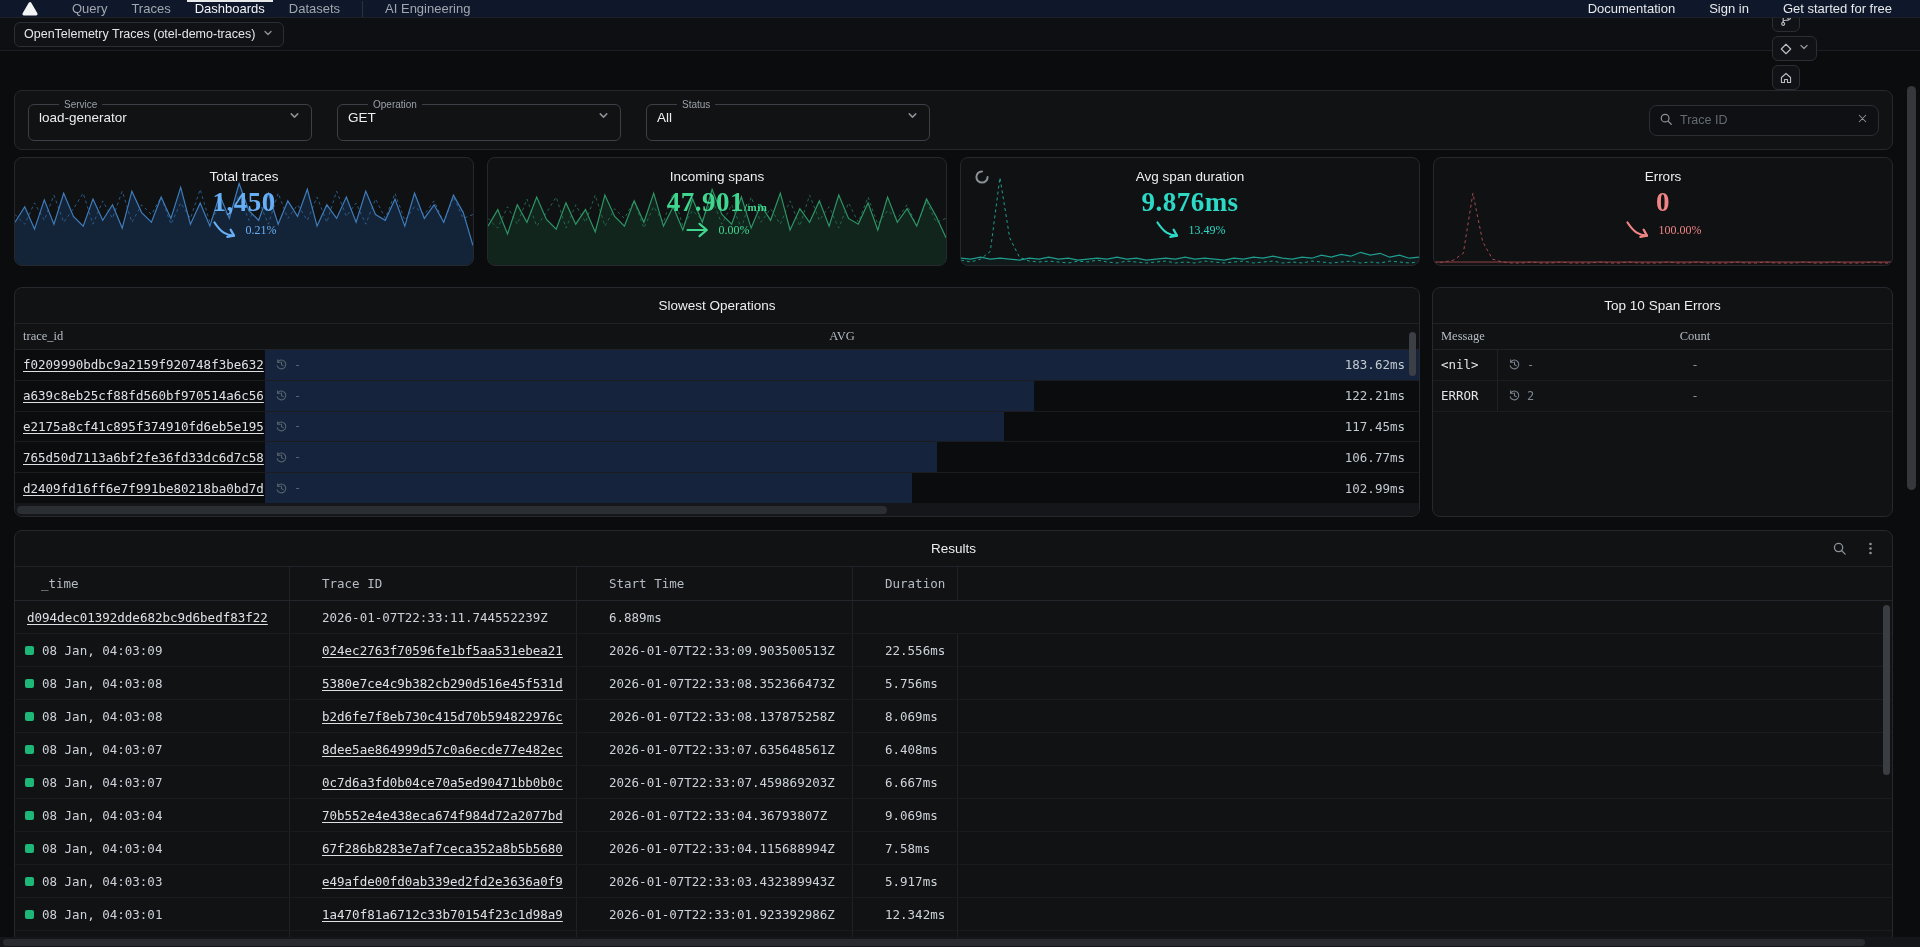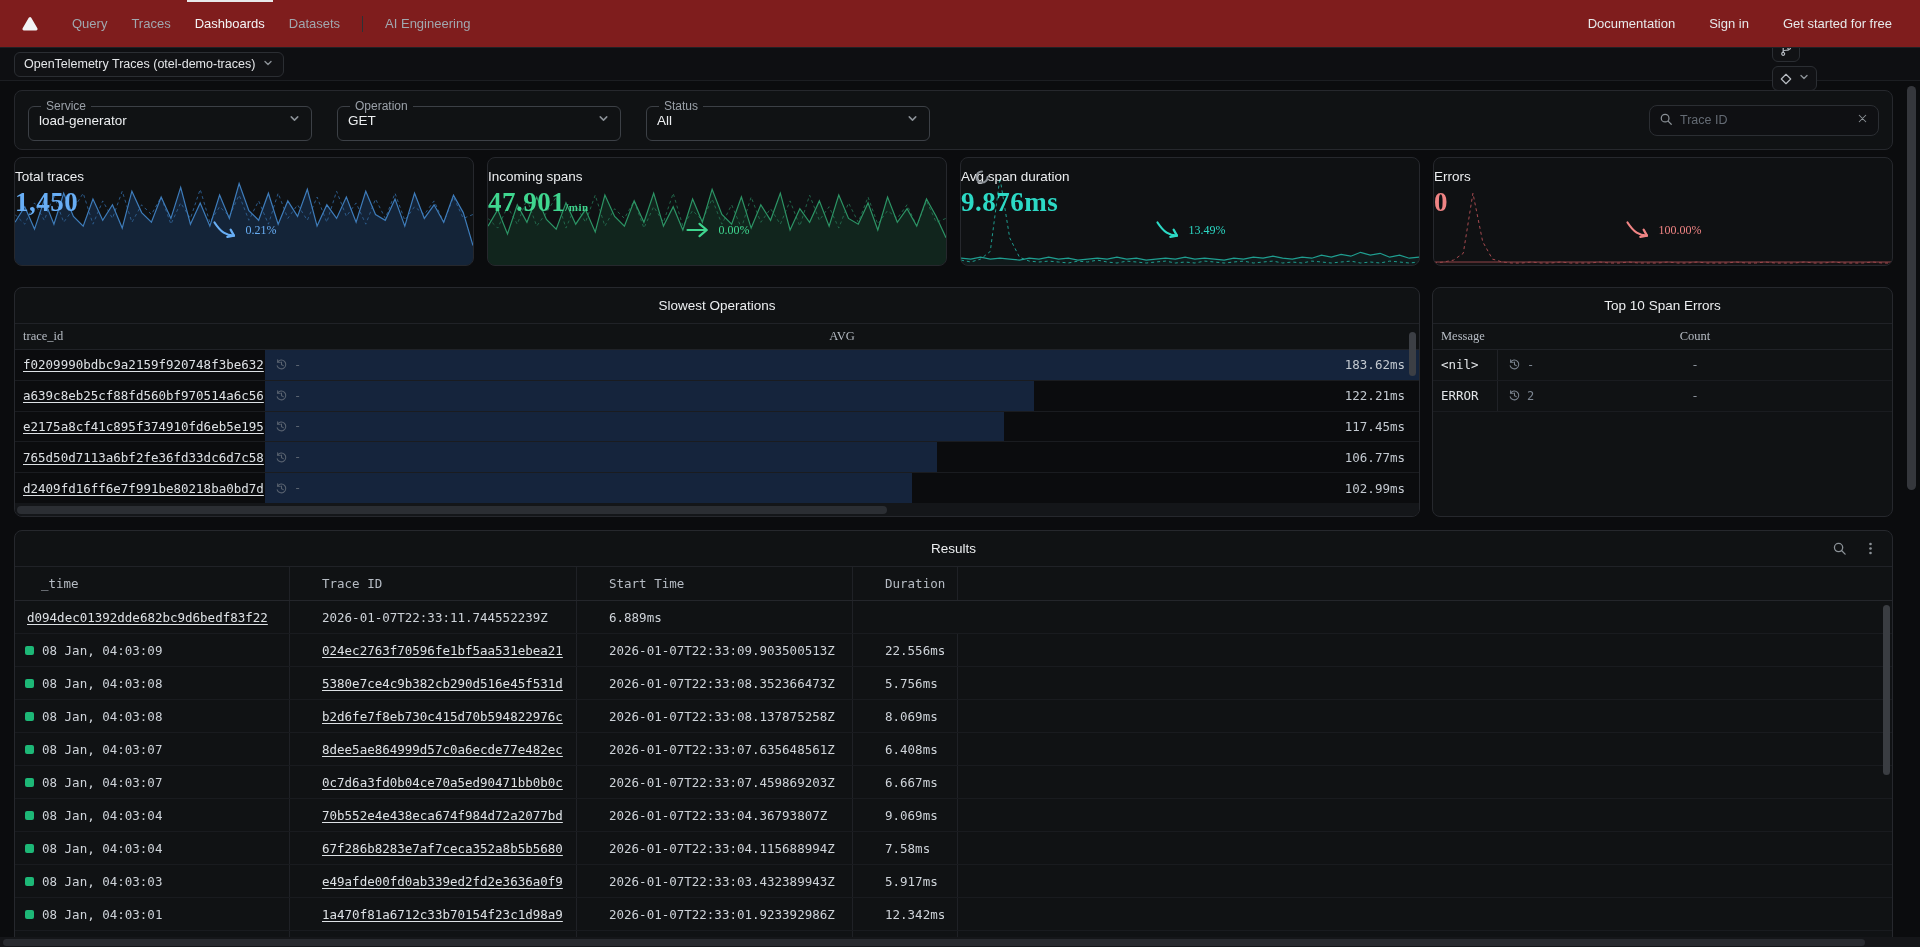--- a/index.html
+++ b/index.html
@@ -8,21 +8,21 @@
     background:#0b0c0e;
     font-family:"Liberation Sans", sans-serif;
     color:#e5e7eb;
     position:relative;
     font-size:13px;
   }
   .mono { font-family:Liberation Serif, serif; }
 
   
   .navbar{
-    height:48px; background:#7f1d1d; border-bottom:1px solid #1f2125;
+    height:18px; background:#0f172a; border-bottom:1px solid #1f2125;
     display:flex; align-items:center; padding:0 28px 0 22px; position:relative; z-index:5;
   }
   .logo{ width:16px; height:16px; margin-right:22px; display:flex; align-items:center; }
   .nav-menu{ display:flex; align-items:center; height:100%; }
   .nav-item{
     height:100%; display:flex; align-items:center; padding:0 12px;
     color:#a1a7ae; font-size:13px; cursor:pointer; position:relative;
   }
   .nav-item.active{ color:#f3f4f6; }
   .nav-item.active::before{
@@ -54,41 +54,41 @@
 
   
   .filter-panel{
     margin-top:24px; height:60px; background:#101214; border:1px solid #26282d; border-radius:8px;
     display:flex; align-items:center; padding:0 13px; gap:25px;
   }
   fieldset.filter{
     width:284px; height:42px; border:1px solid #3c4046; border-radius:6px; padding:0 10px; position:relative; cursor:pointer;
     background:transparent;
   }
-  fieldset.filter legend{ font-size:12px; color:#9aa0a8; padding:0 5px; margin-left:2px; }
+  fieldset.filter legend{ font-size:10px; color:#9aa0a8; padding:0 5px; margin-left:20px; }
   .filter-val{ display:flex; justify-content:space-between; align-items:center; margin-top:-1px; font-size:13.5px; color:#eceef0; }
   .filter-val .chev{ color:#8b9197; }
   .search-box{
     margin-left:auto; width:230px; height:31px; border:1px solid #2b2e33; border-radius:8px;
     display:flex; align-items:center; padding:0 9px; gap:7px; color:#6b7280; background:#0f1013;
   }
   .search-box input{
     flex:1; background:transparent; border:none; outline:none; color:#d7dadd; font-size:12.5px;
     font-family:"Liberation Sans",sans-serif; min-width:0;
   }
   .search-box input::placeholder{ color:#646b74; }
 
   
   .stats-row{ margin-top:7px; display:flex; gap:13px; }
   .stat-card{
     flex:1; height:109px; border:1px solid #26282d; border-radius:8px; background:#0f1113;
     position:relative; overflow:hidden;
   }
   .spark{ position:absolute; inset:0; width:100%; height:100%; }
-  .stat-inner{ position:relative; z-index:2; }
+  .stat-inner{ position:relative; z-index:2; text-align:center; }
   .stat-title{ margin-top:11px; font-size:13.5px; color:#eceef0; }
   .stat-valrow{ margin-top:3px; font-size:27px; font-weight:bold; letter-spacing:.5px; }
   .stat-suffix{ font-size:11px; font-weight:bold; }
   .stat-delta{ margin-top:2px; font-size:12px; display:flex; align-items:center; justify-content:center; gap:8px; }
   .delta-arrow svg{ width:26px; height:20px; display:block; }
   .spinner{ position:absolute; left:13px; top:11px; width:16px; height:16px; display:none; z-index:3; }
 
   
   .panels-row{ margin-top:21px; display:flex; gap:12px; }
   .panel{ background:#101214; border:1px solid #26282d; border-radius:8px; overflow:hidden; }

